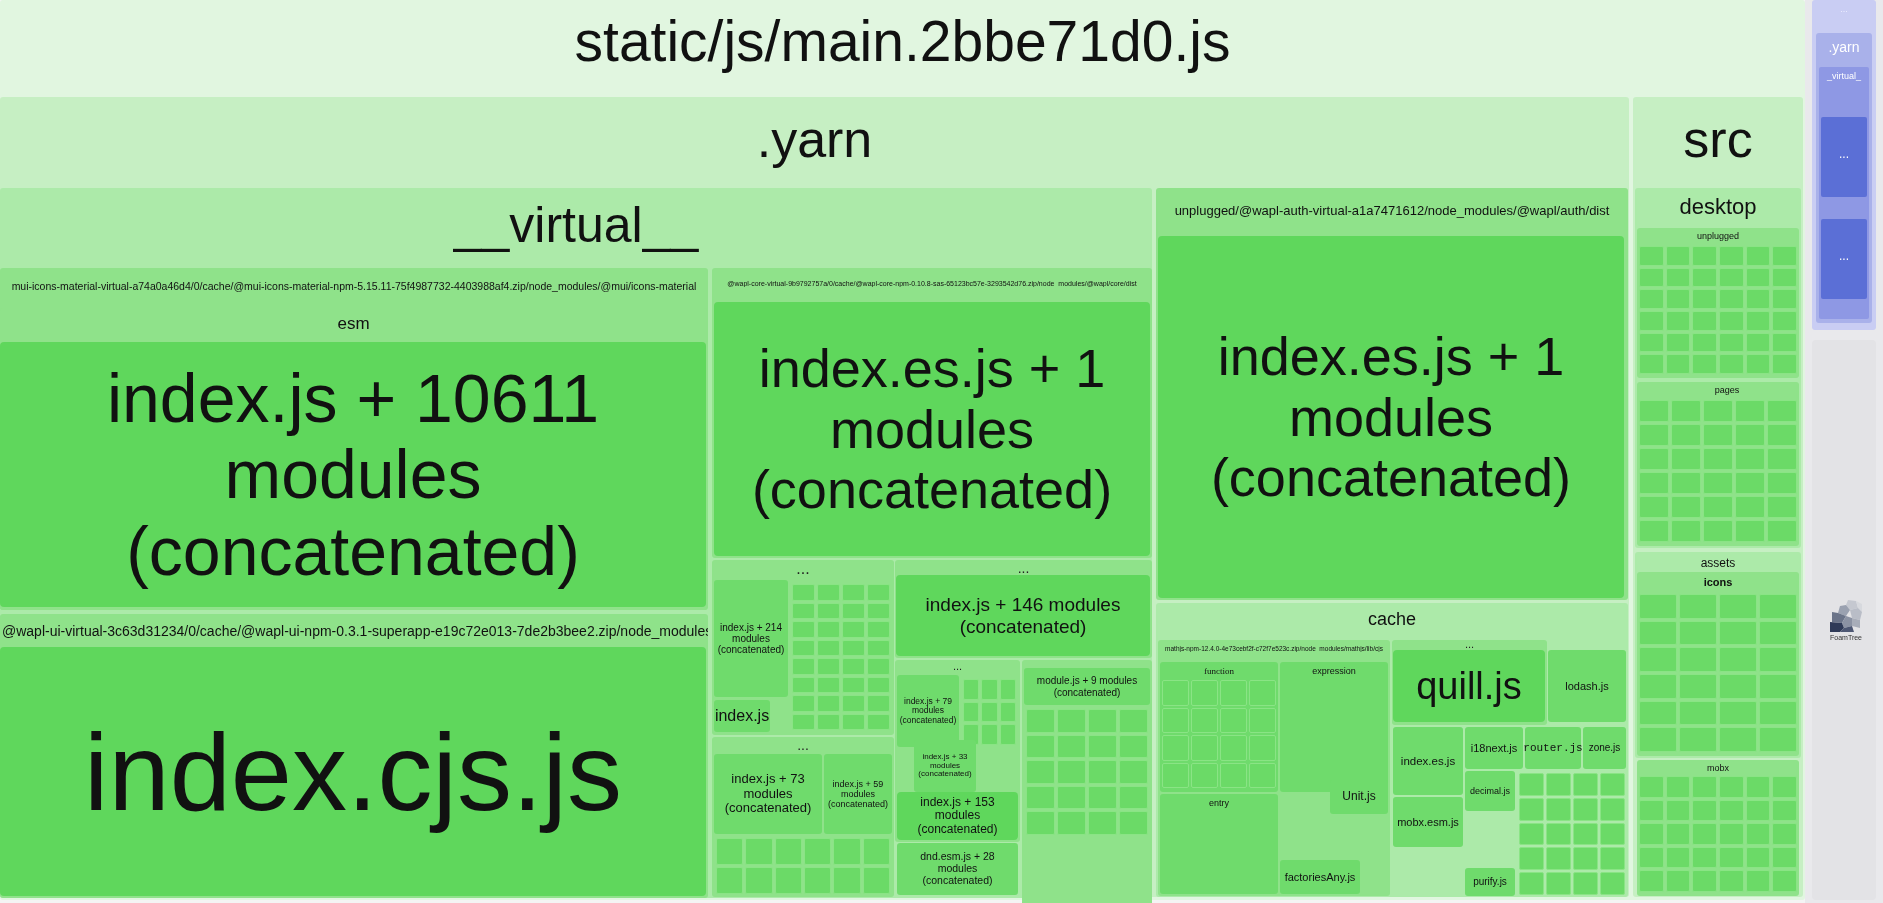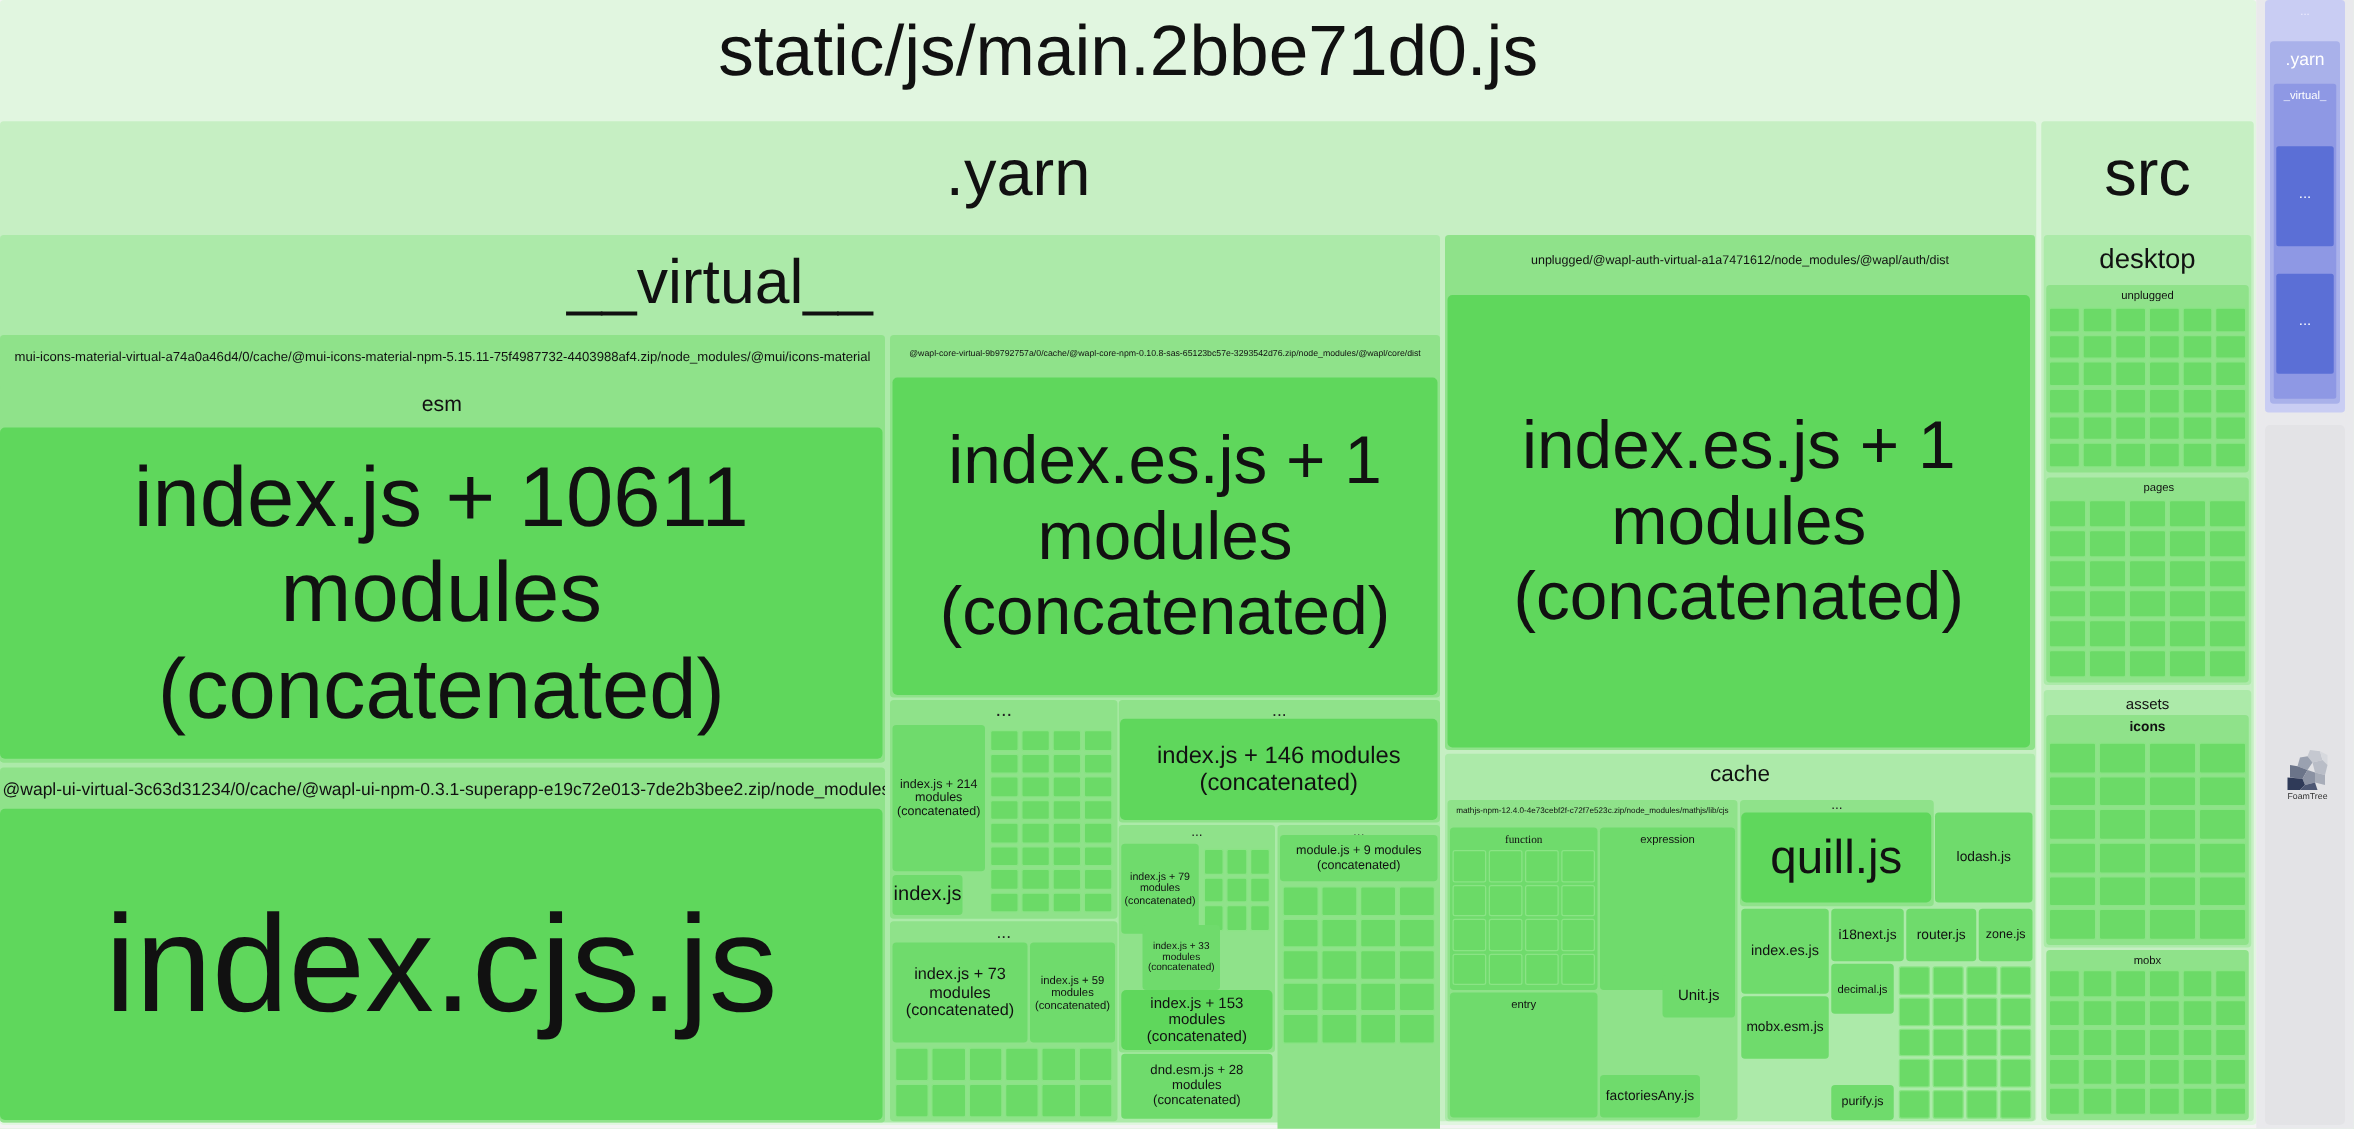--- a/index.html
+++ b/index.html
@@ -161,21 +161,21 @@
     <div></div>
     <div></div>
     <div></div>
     <div></div>
     <div></div>
     <div></div>
 </div>
 <div class="abs l6 big" style="left:897px;top:843px;width:121px;height:52px;font-size:10.5px;padding:0 6px;border-radius:3px;">dnd.esm.js + 28 modules (concatenated)</div>
 
 <div class="grp l4" style="left:1156px;top:188px;width:472px;height:412px;">
-  <div class="lbl" style="top:15px;font-size:10px;">unplugged/@wapl-auth-virtual-a1a7471612/node_modules/@wapl/auth/dist</div>
+  <div class="lbl" style="top:15px;font-size:13px;">unplugged/@wapl-auth-virtual-a1a7471612/node_modules/@wapl/auth/dist</div>
 </div>
 <div class="abs leaf big" style="left:1158px;top:236px;width:466px;height:362px;font-size:54px;padding:0 50px;">index.es.js + 1 modules (concatenated)</div>
 
 <div class="grp l3" style="left:1156px;top:603px;width:472px;height:294px;">
   <div class="lbl" style="top:6px;font-size:18px;">cache</div>
 </div>
 <div class="grp l4" style="left:1158px;top:640px;width:232px;height:256px;">
   <div class="lbl" style="top:5px;font-size:6.5px;">mathjs-npm-12.4.0-4e73cebf2f-c72f7e523c.zip/node_modules/mathjs/lib/cjs</div>
 </div>
 <div class="abs l6" style="left:1160px;top:662px;width:118px;height:130px;border-radius:3px;">
@@ -208,21 +208,21 @@
 <div class="abs l6 big" style="left:1330px;top:780px;width:58px;height:34px;font-size:12px;border-radius:3px;">Unit.js</div>
 <div class="abs l6 big" style="left:1280px;top:860px;width:80px;height:34px;font-size:11px;border-radius:3px;">factoriesAny.js</div>
 
 <div class="grp l4" style="left:1392px;top:640px;width:155px;height:85px;">
   <div class="dots" style="top:-2px;">...</div>
 </div>
 <div class="abs leaf big" style="left:1393px;top:650px;width:152px;height:72px;font-size:38px;">quill.js</div>
 <div class="abs l6 big" style="left:1548px;top:650px;width:78px;height:72px;font-size:11px;border-radius:3px;">lodash.js</div>
 <div class="abs l6 big" style="left:1393px;top:727px;width:70px;height:68px;font-size:11.5px;border-radius:3px;">index.es.js</div>
 <div class="abs l6 big" style="left:1465px;top:727px;width:58px;height:42px;font-size:11px;border-radius:3px;">i18next.js</div>
-<div class="abs l6 big" style="left:1525px;top:727px;width:56px;height:42px;font-size:11px;border-radius:3px;">router.js</div>
+<div class="abs l6 big" style="left:1525px;top:727px;width:56px;height:42px;font-size:11px;border-radius:3px;font-family:Liberation Mono, monospace;">router.js</div>
 <div class="abs l6 big" style="left:1583px;top:727px;width:43px;height:42px;font-size:10px;border-radius:3px;">zone.js</div>
 <div class="abs l6 big" style="left:1465px;top:771px;width:50px;height:40px;font-size:9px;border-radius:3px;">decimal.js</div>
 <div class="abs l6 big" style="left:1393px;top:797px;width:70px;height:50px;font-size:11px;border-radius:3px;">mobx.esm.js</div>
 <div class="abs l6 big" style="left:1465px;top:868px;width:50px;height:28px;font-size:10px;border-radius:3px;">purify.js</div>
 <div class="abs mosaic" style="left:1517px;top:771px;width:110px;height:126px;grid-template-columns:repeat(4,1fr);grid-template-rows:repeat(5,1fr);">
   <div></div>
     <div></div>
     <div></div>
     <div></div>
     <div></div>

